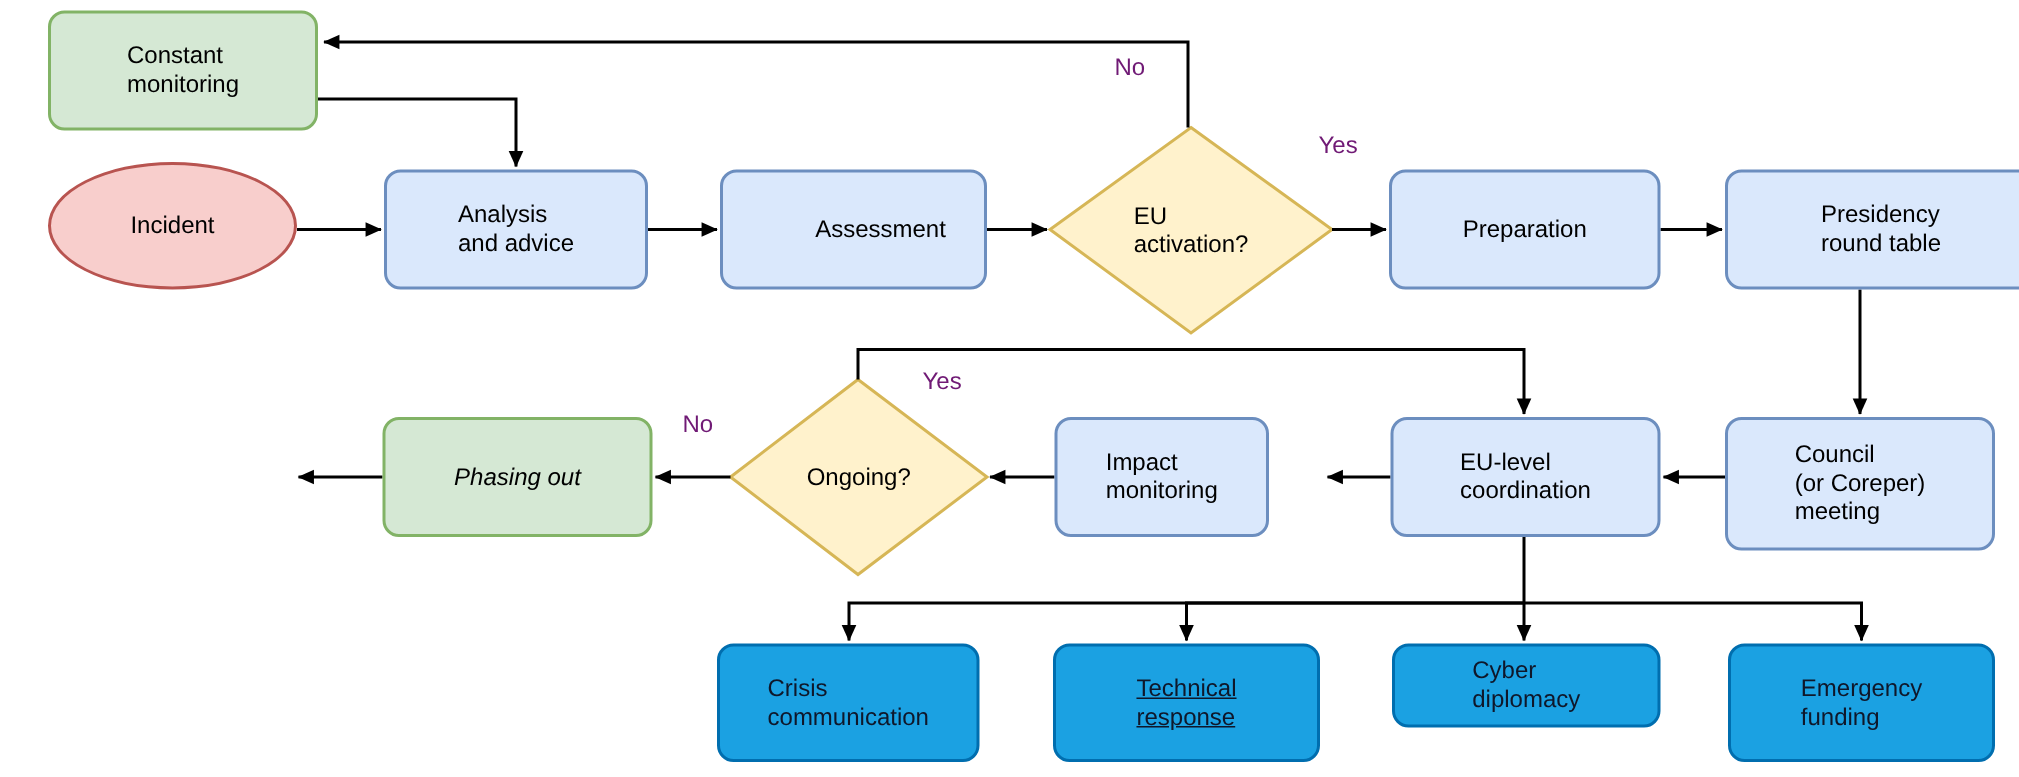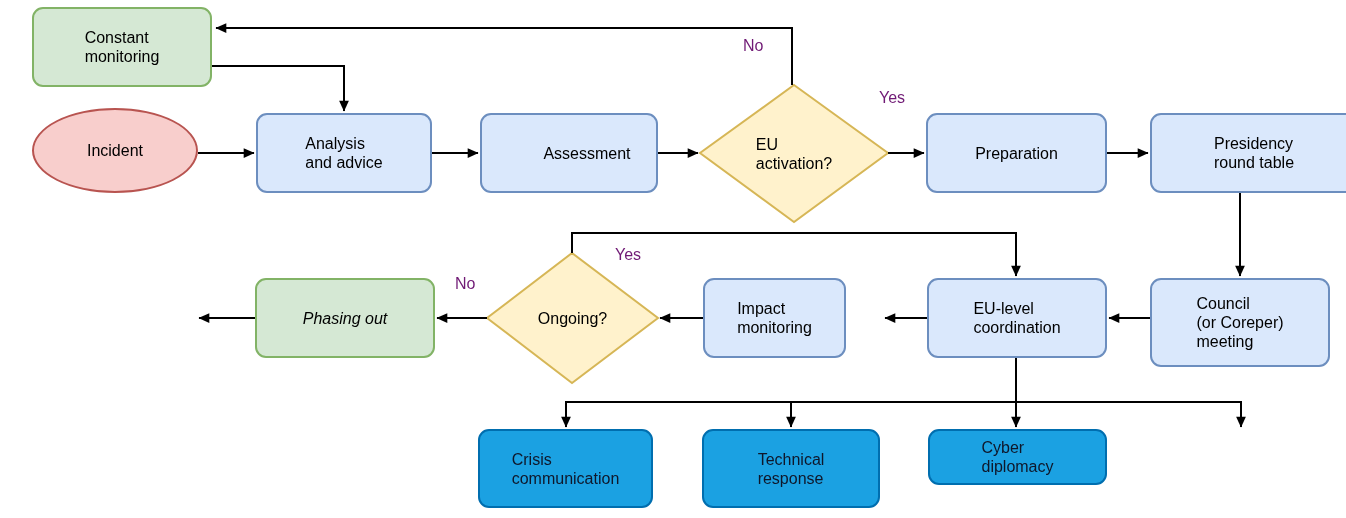--- a/index.html
+++ b/index.html
@@ -92,26 +92,28 @@
   <div class="node blue" style="left:927px; top:278px; width:180px; height:80px;">EU-level
 coordination</div>
 
   <div class="node blue" style="left:1150px; top:278px; width:180px; height:89px;">Council
 (or Coreper)
 meeting</div>
 
   <div class="node azure" style="left:478px; top:429px; width:175px; height:79px;">Crisis
 communication</div>
 
-  <div class="node azure" style="left:702px; top:429px; width:178px; height:79px;">Technical
+  <div class="node azure" style="left:702px; top:429px; width:178px; height:79px;text-decoration:underline;">Technical
 response</div>
 
   <div class="node azure" style="left:928px; top:429px; width:179px; height:56px;">Cyber
 diplomacy</div>
 
+  <div class="node azure" style="left:1152px; top:429px; width:178px; height:79px;">Emergency
+funding</div>
 
   <span class="edge-label" style="left:741px; top:37px;">No</span>
 
   <span class="edge-label" style="left:877px; top:89px;">Yes</span>
 
   <span class="edge-label" style="left:613px; top:246px;">Yes</span>
 
   <span class="edge-label" style="left:453px; top:275px;">No</span>
 
 </div>

